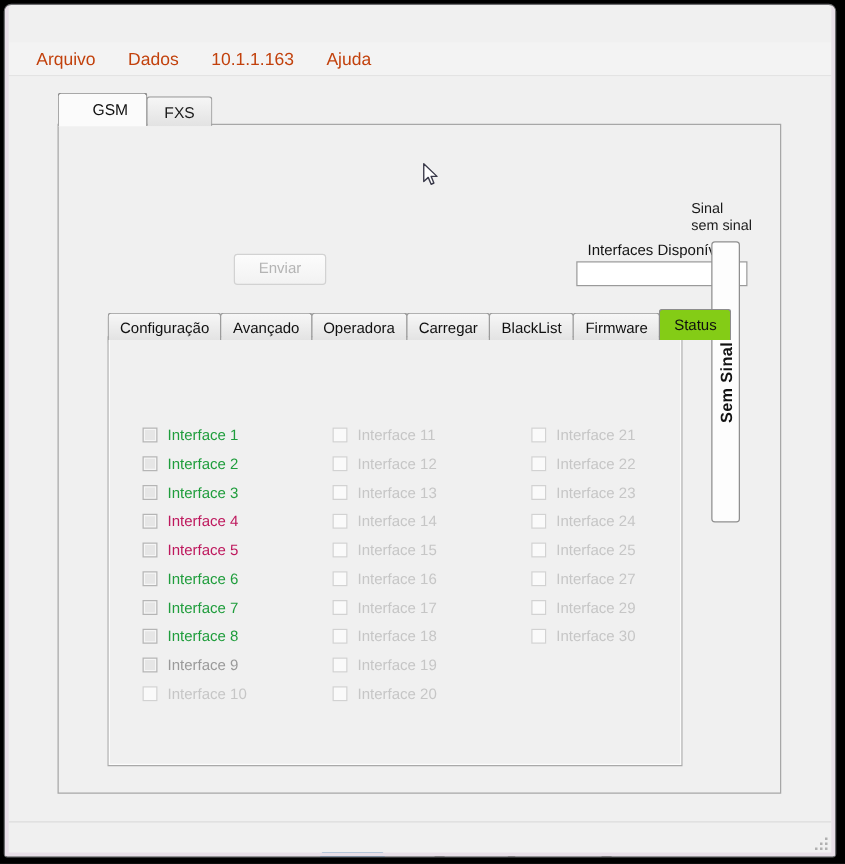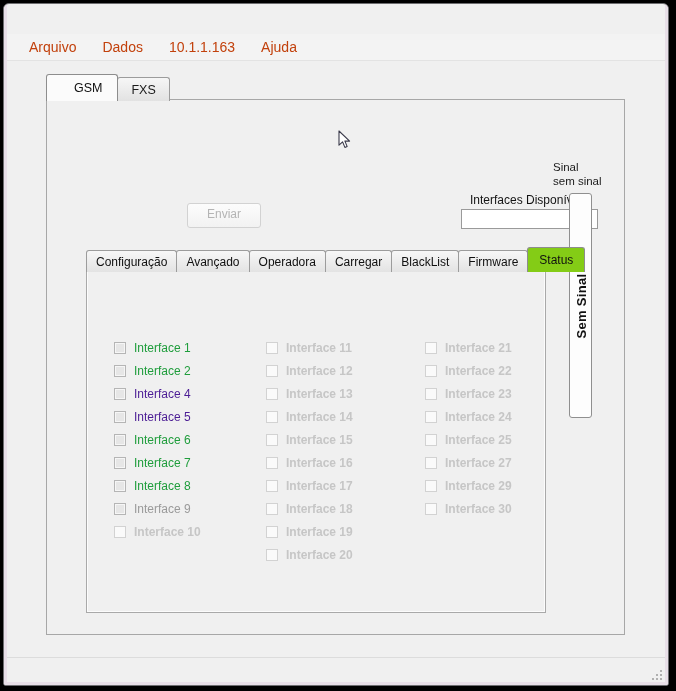--- a/index.html
+++ b/index.html
@@ -276,23 +276,23 @@
     position: absolute;
     left: 1px; top: 1px; right: 1px; bottom: 1px;
     background: #e6e6e6;
   }
   .iface-label {
     font-size: 12px;
     white-space: nowrap;
     line-height: 1;
   }
   .c-green { color: #1f9d3c; }
-  .c-purple { color: #4c1d95; }
+  .c-purple { color: #be185d; }
   .c-gray { color: #9a9a9a; }
-  .c-lightgray { color: #c6c6c6; font-weight: bold; }
+  .c-lightgray { color: #c6c6c6; }
 
   
   .signal-wrap { position: absolute; left: 506px; top: 60px; width: 64px; }
   .signal-title {
     font-size: 11.5px;
     color: #1b1b1b;
     text-align: left;
     line-height: 14px;
   }
   .signal-bar {
@@ -423,20 +423,24 @@
       <div class="inner-panel">
         <div class="inner-panel-inset"></div>
         <div class="iface-col" id="col1">
             <div class="iface-row">
               <span class="cb fill"></span>
               <span class="iface-label c-green">Interface 1</span>
             </div>
             <div class="iface-row">
               <span class="cb fill"></span>
               <span class="iface-label c-green">Interface 2</span>
+            </div>
+            <div class="iface-row">
+              <span class="cb fill"></span>
+              <span class="iface-label c-green">Interface 3</span>
             </div>
             <div class="iface-row">
               <span class="cb fill"></span>
               <span class="iface-label c-purple">Interface 4</span>
             </div>
             <div class="iface-row">
               <span class="cb fill"></span>
               <span class="iface-label c-purple">Interface 5</span>
             </div>
             <div class="iface-row">

